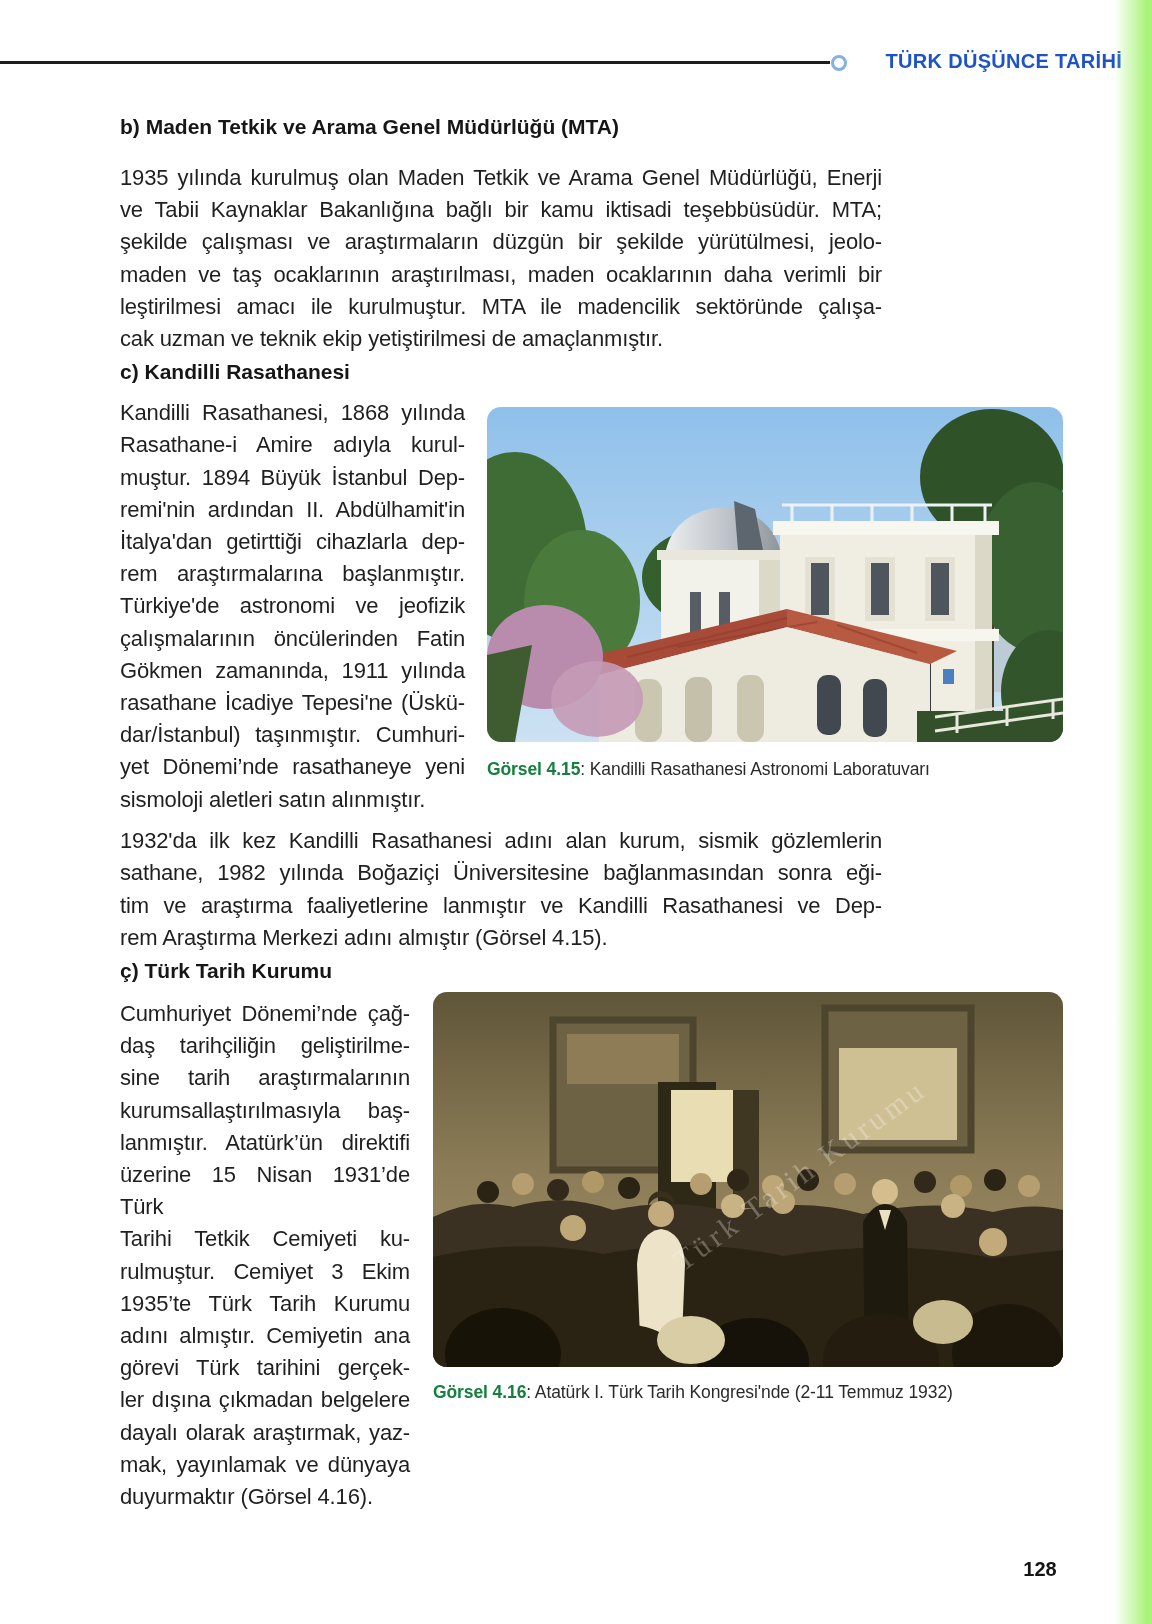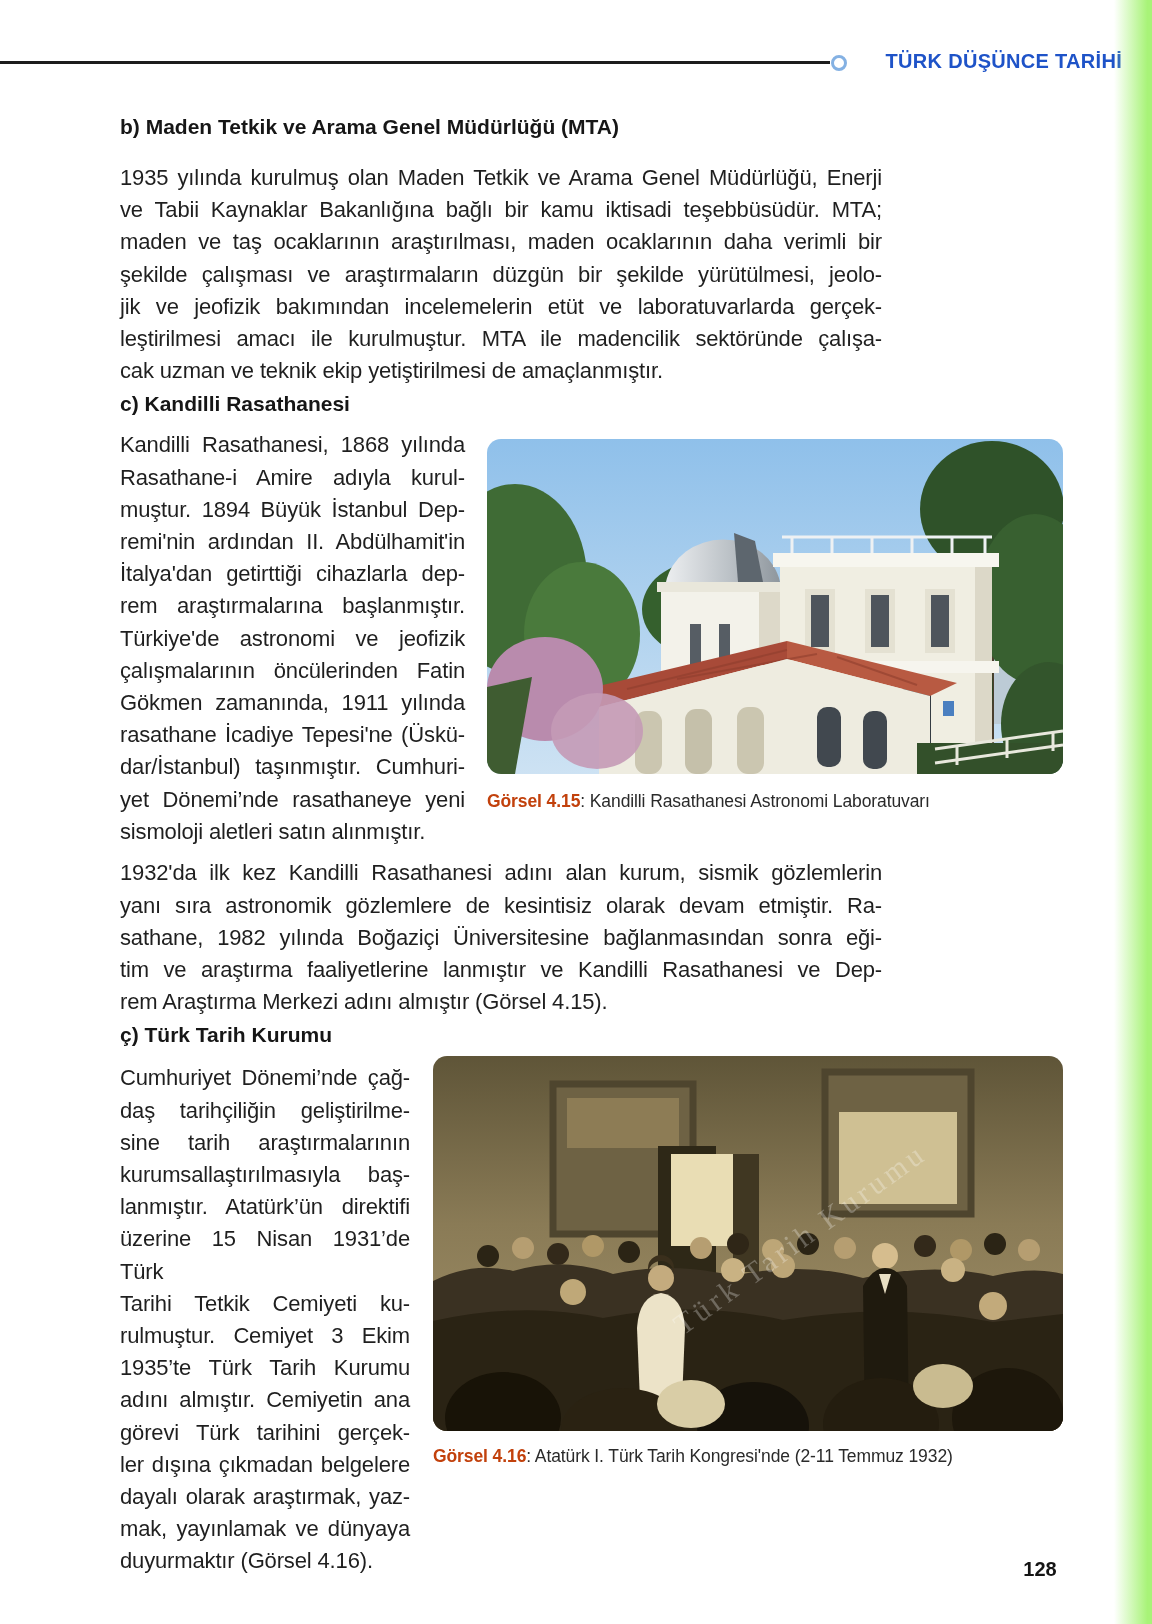--- a/index.html
+++ b/index.html
@@ -30,44 +30,43 @@
   .sec-c{min-height:419px;}
   .sec-cc{min-height:483px;}
   .cont-c{margin-top:9px;}
   
   .fig{position:absolute;}
   .fig-c{left:367px;top:10px;width:576px;}
   .fig-cc{left:313px;top:-6px;width:630px;}
   .photo{border-radius:14px;overflow:hidden;line-height:0;}
   .photo svg{display:block;}
   .caption{font-size:17.5px;line-height:22px;color:#2a2a2a;margin-top:16px;letter-spacing:-0.1px;}
-  .caption b{color:#c2410c;text-align:center;}
+  .caption b{color:#15803d;text-align:center;}
   .fig-cc .caption{margin-top:14px;}
   
   .pageno{position:absolute;left:1010px;top:1558px;width:60px;text-align:center;
         font-size:20px;font-weight:bold;color:#141414;}
 </style>
 </head>
 <body>
 
 <div id="page">
 
   <div class="hdr-line"></div>
   <div class="hdr-dot"></div>
   <div class="hdr-title">TÜRK DÜŞÜNCE TARİHİ</div>
 
   <div class="content">
 
     <h2 class="h-b">b) Maden Tetkik ve Arama Genel Müdürlüğü (MTA)</h2>
     <div class="full">
         <div class="tl">1935 yılında kurulmuş olan Maden Tetkik ve Arama Genel Müdürlüğü, Enerji</div>
         <div class="tl">ve Tabii Kaynaklar Bakanlığına bağlı bir kamu iktisadi teşebbüsüdür. MTA;</div>
+        <div class="tl">şekilde çalışması ve araştırmaların düzgün bir şekilde yürütülmesi, jeolo-</div>
         <div class="tl">maden ve taş ocaklarının araştırılması, maden ocaklarının daha verimli bir</div>
-        <div class="tl">şekilde çalışması ve araştırmaların düzgün bir şekilde yürütülmesi, jeolo-</div>
-        <div class="tl">jik ve jeofizik bakımından incelemelerin etüt ve laboratuvarlarda gerçek-</div>
         <div class="tl">leştirilmesi amacı ile kurulmuştur. MTA ile madencilik sektöründe çalışa-</div>
         <div class="tl last">cak uzman ve teknik ekip yetiştirilmesi de amaçlanmıştır.</div>
       </div>
 
     <h2 class="h-c">c) Kandilli Rasathanesi</h2>
     <div class="sec sec-c">
       <div class="col-c">
           <div class="tl">Kandilli Rasathanesi, 1868 yılında</div>
           <div class="tl">Rasathane-i Amire adıyla kurul-</div>
           <div class="tl">muştur. 1894 Büyük İstanbul Dep-</div>
@@ -169,21 +168,20 @@
                 <line x1="520" y1="299" x2="520" y2="319"></line>
                 <line x1="566" y1="293" x2="566" y2="312"></line>
             </g>
           </svg>
         </div>
         <figcaption class="caption"><b>Görsel 4.15</b><span>: Kandilli Rasathanesi Astronomi Laboratuvarı</span></figcaption>
       </figure>
     </div>
     <div class="full cont-c">
         <div class="tl">1932'da ilk kez Kandilli Rasathanesi adını alan kurum, sismik gözlemlerin</div>
-        <div class="tl">yanı sıra astronomik gözlemlere de kesintisiz olarak devam etmiştir. Ra-</div>
         <div class="tl">sathane, 1982 yılında Boğaziçi Üniversitesine bağlanmasından sonra eği-</div>
         <div class="tl">tim ve araştırma faaliyetlerine lanmıştır ve Kandilli Rasathanesi ve Dep-</div>
         <div class="tl last">rem Araştırma Merkezi adını almıştır (Görsel 4.15).</div>
       </div>
 
     <h2 class="h-cc">ç) Türk Tarih Kurumu</h2>
     <div class="sec sec-cc">
       <div class="col-cc">
           <div class="tl">Cumhuriyet Dönemi’nde çağ-</div>
           <div class="tl">daş tarihçiliğin geliştirilme-</div>

